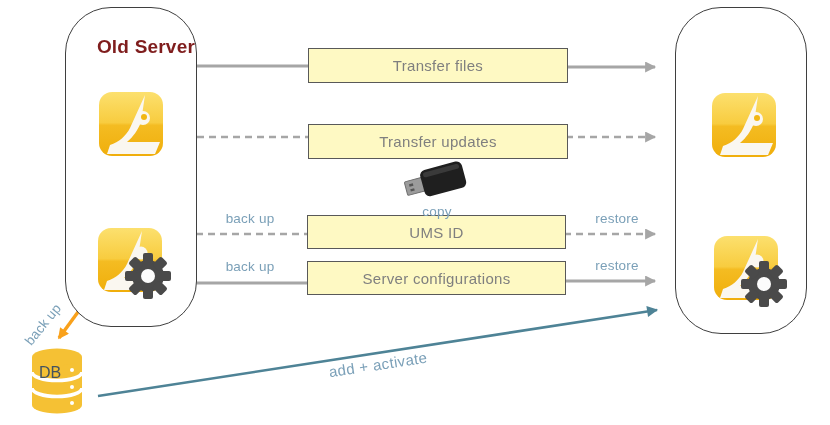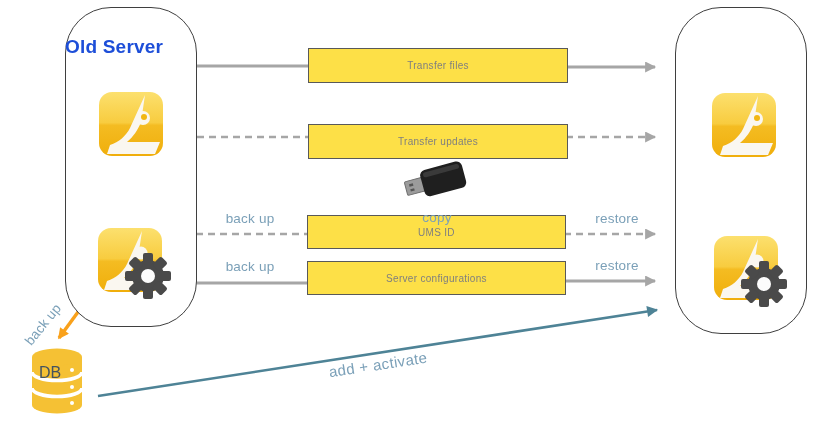--- a/index.html
+++ b/index.html
@@ -4,26 +4,26 @@
 <style>
   html,body{margin:0;padding:0;background:#ffffff;}
   .stage{
     position:relative;width:830px;height:425px;overflow:hidden;
     font-family:"Liberation Sans",sans-serif;background:#ffffff;
   }
   .panel{
     position:absolute;border:1.5px solid #3f3f3f;border-radius:46px;background:#ffffff;
   }
   .panel-title{
-    position:absolute;text-align:left;font-weight:bold;font-size:19px;color:#1d4ed8;letter-spacing:.2px;
+    position:absolute;text-align:right;font-weight:bold;font-size:19px;color:#7f1d1d;letter-spacing:.2px;
   }
   .step-box{
-    position:absolute;border:1px solid #595959;background:#fde047;
+    position:absolute;border:1px solid #595959;background:#fef9c3;
     display:flex;align-items:center;justify-content:center;
-    font-size:10px;color:#7f7f7f;letter-spacing:.3px;
+    font-size:15px;color:#7f7f7f;letter-spacing:.3px;
   }
   .cap{
     position:absolute;font-size:13.5px;color:#7ba0b8;text-align:center;letter-spacing:.2px;
   }
   .cap-rot{transform:rotate(-51deg);}
   .cap-mig{font-size:15px;transform:rotate(-8.6deg);letter-spacing:.4px;}
   svg{position:absolute;overflow:visible;}
   .nosel{user-select:none;}
 </style>
 </head>
@@ -164,21 +164,21 @@
     <span>Server configurations</span>
   </div>
   <div class="step-box" style="left:307px;top:215px;width:257px;height:32px;">
     <span>UMS ID</span>
   </div>
 
   <div class="cap" style="left:200px;top:211px;width:100px;">back up</div>
   <div class="cap" style="left:567px;top:211px;width:100px;">restore</div>
   <div class="cap" style="left:200px;top:259px;width:100px;">back up</div>
   <div class="cap" style="left:567px;top:258px;width:100px;">restore</div>
-  <div class="cap" style="left:407px;top:210px;width:60px;">copy</div>
+  <div class="cap" style="left:407px;top:204px;width:60px;">copy</div>
   <div class="cap cap-rot" style="left:8px;top:317px;width:70px;">back up</div>
   <div class="cap cap-mig" style="left:308px;top:356px;width:140px;">add + activate</div>
 
   <svg style="left:400px;top:161px;" width="70" height="40" viewBox="0 0 70 40">
     <g transform="rotate(-15 35 20)">
       <rect x="5" y="13" width="19" height="14" rx="1.5" fill="#9B9B9B" stroke="#6d6d6d" stroke-width="1"></rect>
       <rect x="9" y="16.5" width="4" height="2.4" fill="#555"></rect>
       <rect x="9" y="21.5" width="4" height="2.4" fill="#555"></rect>
       <rect x="22" y="6.5" width="43" height="27" rx="5.5" fill="#1F1F1F"></rect>
       <rect x="25" y="9" width="37" height="5" rx="2.5" fill="#3A3A3A"></rect>

